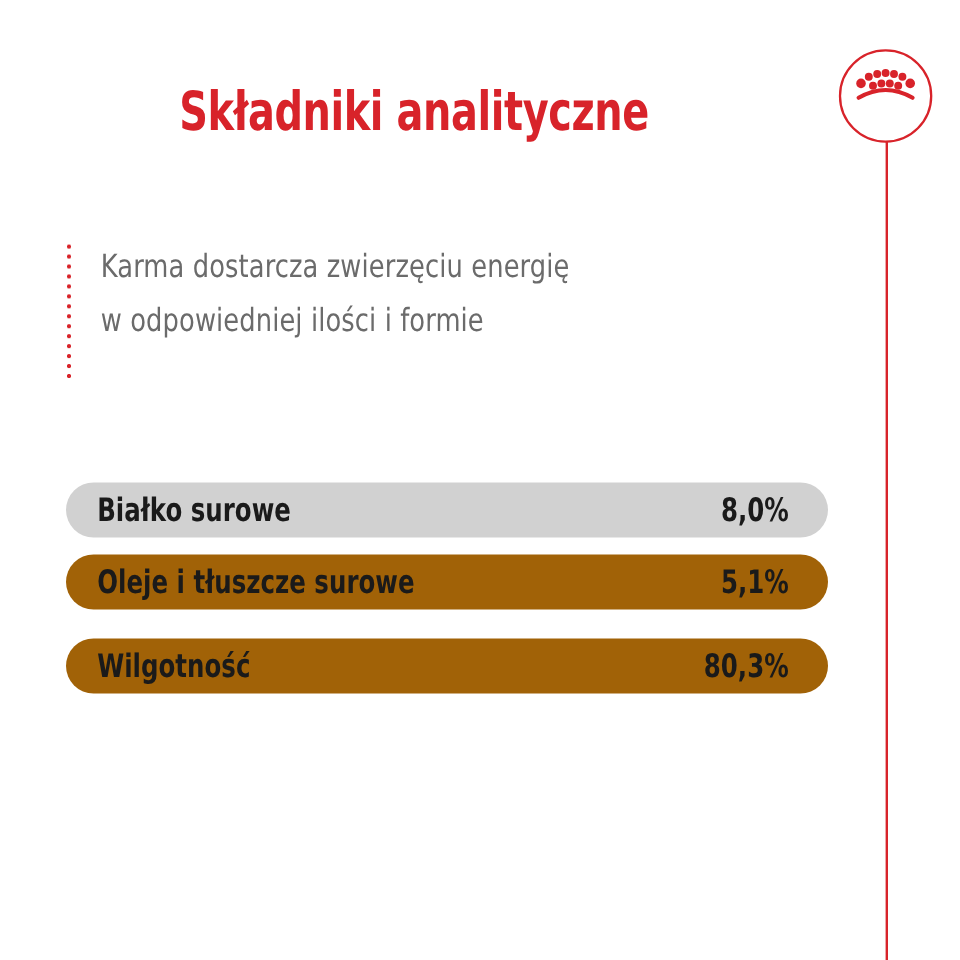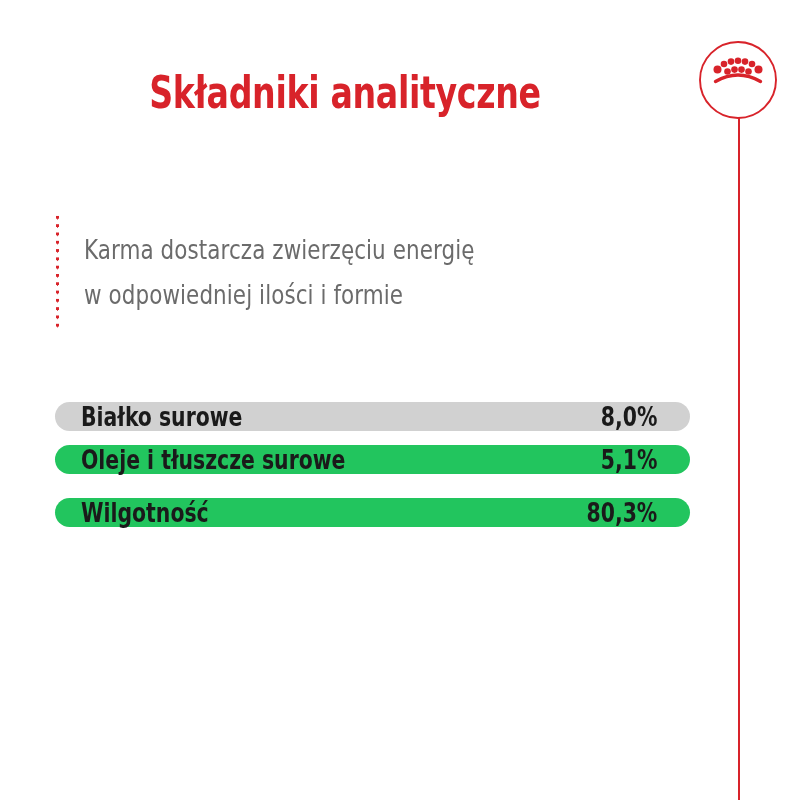--- a/index.html
+++ b/index.html
@@ -61,24 +61,24 @@
     letter-spacing: -0.4px;
     transform: scaleX(0.82);
     transform-origin: 50% 50%;
     white-space: nowrap;
   }
 
   
   .intro {
     position: absolute;
     left: 55px;
-    top: 212px;
+    top: 200px;
     width: 620px;
     display: flex;
-    align-items: center;
+    align-items: flex-start;
   }
   .dotted-rule {
     width: 5px;
     flex: 0 0 auto;
     margin-top: 3px;
     height: 116px;
     background-image: radial-gradient(circle at 2.5px 2.5px, #d8232a 1.6px, rgba(255,255,255,0) 1.9px);
     background-size: 5px 8.3px;
     background-repeat: repeat-y;
   }
@@ -97,31 +97,31 @@
 
   
   .rows {
     position: absolute;
     left: 55px;
     top: 402px;
     width: 635px;
   }
   .row {
     position: relative;
-    height: 29px;
+    height: 46px;
     border-radius: 23px;
     margin-bottom: 14px;
     display: flex;
     align-items: center;
     justify-content: space-between;
     box-sizing: border-box;
     padding: 0 33px 0 26px;
   }
   .row.dark  { background: #d1d1d1; }
-  .row.light { background: #22c55e; }
+  .row.light { background: #a16207; }
   .row:last-child { margin-bottom: 0; margin-top: 24px; }
 
   .row-label,
   .row-value {
     color: #1a1a1a;
     font-family: "DejaVu Sans Condensed", "Liberation Sans Narrow", "Liberation Sans", sans-serif;
     font-weight: bold;
     font-size: 27px;
     line-height: 1;
     letter-spacing: 0px;

